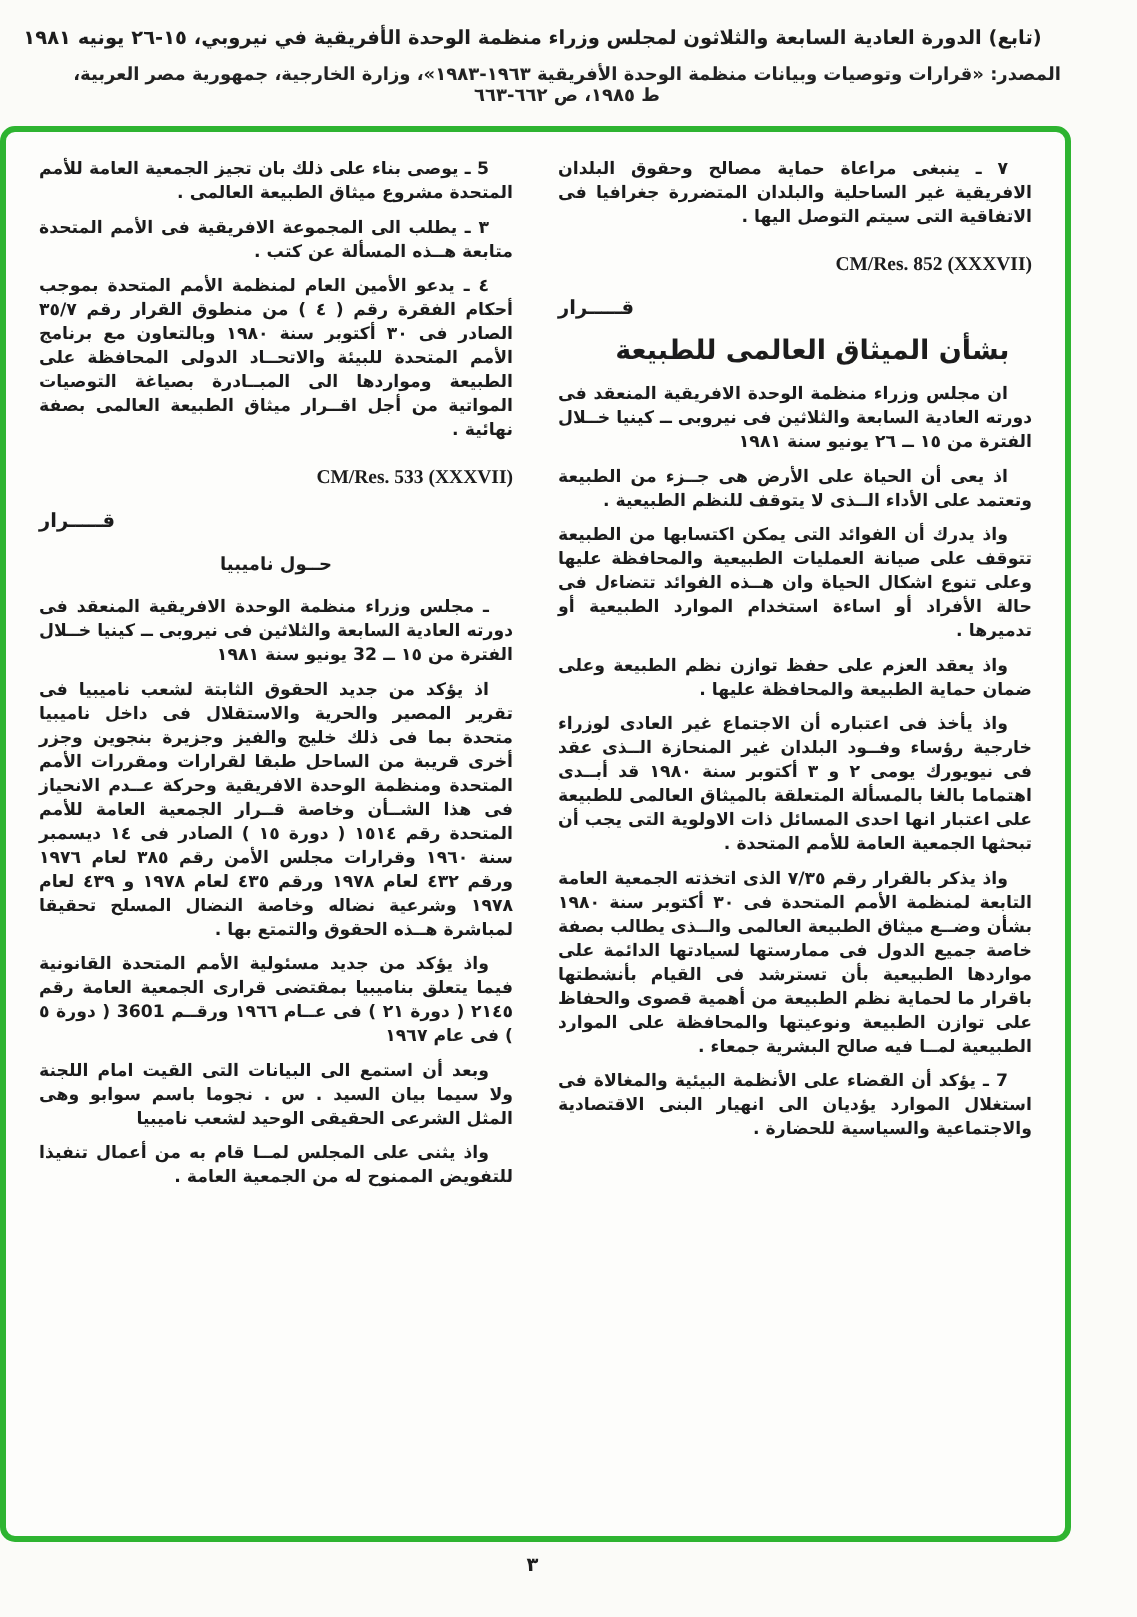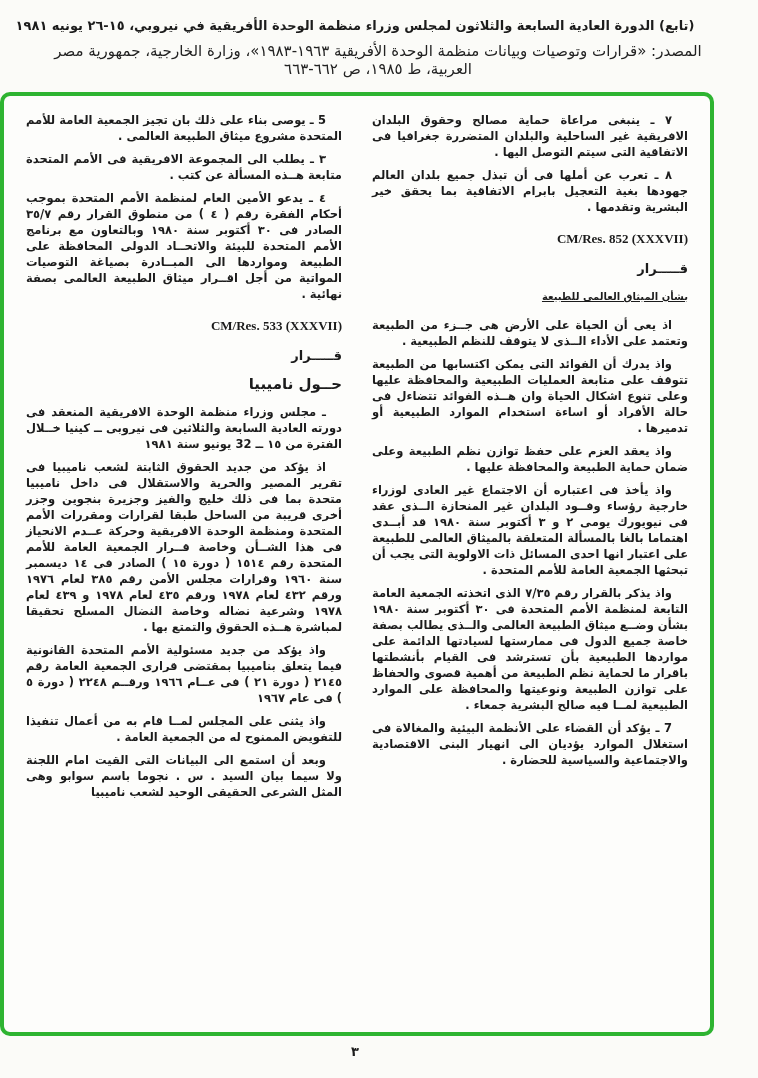--- a/index.html
+++ b/index.html
@@ -17,21 +17,21 @@
     font-family: "DejaVu Sans", sans-serif;
     overflow: hidden;
   }
   .page { width: 710px; height: 1078px; position: relative; }
 
   .doc-header { text-align: center; padding-top: 18px; direction: rtl; }
   .doc-header .line1 {
     font-size: 13px; font-weight: bold; letter-spacing: 0.2px;
   }
   .doc-header .line2 {
-    font-size: 15px; font-weight: normal; margin-top: 9px; color: #222; margin-left: 46px;
+    font-size: 12px; font-weight: bold; margin-top: 9px; color: #222; margin-left: 46px;
   }
 
   .green-box {
     width: 714px; height: 944px;
     margin: 14px auto 0 auto;
     border: 4px solid var(--green);
     border-radius: 10px;
     padding: 16px 22px 12px 22px;
     overflow: hidden;
     background: #fdfdfb;
@@ -56,37 +56,37 @@
   .res-ref {
     direction: ltr;
     text-align: right;
     font-family: "Liberation Serif", serif;
     font-weight: bold;
     font-size: 13px;
     margin: 16px 0 14px 0;
     text-indent: 0;
   }
   .res-title {
-    text-align: right;
+    text-align: left;
     font-size: 13px;
     font-weight: bold;
     margin: 0 0 12px 0;
     text-indent: 0;
     letter-spacing: 1px;
   }
   .res-subject-right {
     text-align: right;
-    font-size: 10px;
+    font-size: 18px;
     font-weight: bold;
-    margin: 0 0 12px 0;
+    margin: 0 15px 12px 0;
     text-indent: 0;
-    text-decoration: underline;
   }
   .res-subject-center {
-    font-size: 15px;
+    text-align: center;
+    font-size: 12px;
     font-weight: bold;
     margin: 0 0 12px 0;
     text-indent: 0;
   }
 
   .page-footer {
     text-align: center;
     font-size: 13px;
     font-weight: bold;
     margin-top: 8px;
@@ -101,44 +101,44 @@
   <div class="doc-header">
     <div class="line1">(تابع) الدورة العادية السابعة والثلاثون لمجلس وزراء منظمة الوحدة الأفريقية في نيروبي، ١٥-٢٦ يونيه ١٩٨١</div>
     <div class="line2">المصدر: «قرارات وتوصيات وبيانات منظمة الوحدة الأفريقية ١٩٦٣-١٩٨٣»، وزارة الخارجية، جمهورية مصر العربية، ط ١٩٨٥، ص ٦٦٢-٦٦٣</div>
   </div>
 
   <div class="green-box">
     <div class="columns">
 
       <div class="col">
         <p class="para">٧ ـ ينبغى مراعاة حماية مصالح وحقوق البلدان الافريقية غير الساحلية والبلدان المتضررة جغرافيا فى الاتفاقية التى سيتم التوصل اليها .</p>
-        <p class="para">٨ ـ تعرب عن أملها فى أن تبذل جميع بلدان العالم جهودها بغية التعجيل بابرام الاتفاقية بما يحقق خير البشرية وتقدمها .</p>
         <p class="res-ref">CM/Res. 852 (XXXVII)</p>
         <p class="res-title">قـــــرار</p>
         <p class="res-subject-right">بشأن الميثاق العالمى للطبيعة</p>
+        <p class="para">ان مجلس وزراء منظمة الوحدة الافريقية المنعقد فى دورته العادية السابعة والثلاثين فى نيروبى ــ كينيا خــلال الفترة من ١٥ ــ ٢٦ يونيو سنة ١٩٨١</p>
         <p class="para">اذ يعى أن الحياة على الأرض هى جــزء من الطبيعة وتعتمد على الأداء الــذى لا يتوقف للنظم الطبيعية .</p>
-        <p class="para">واذ يدرك أن الفوائد التى يمكن اكتسابها من الطبيعة تتوقف على متابعة العمليات الطبيعية والمحافظة عليها وعلى تنوع اشكال الحياة وان هــذه الفوائد تتضاءل فى حالة الأفراد أو اساءة استخدام الموارد الطبيعية أو تدميرها .</p>
+        <p class="para">واذ يدرك أن الفوائد التى يمكن اكتسابها من الطبيعة تتوقف على صيانة العمليات الطبيعية والمحافظة عليها وعلى تنوع اشكال الحياة وان هــذه الفوائد تتضاءل فى حالة الأفراد أو اساءة استخدام الموارد الطبيعية أو تدميرها .</p>
         <p class="para">واذ يعقد العزم على حفظ توازن نظم الطبيعة وعلى ضمان حماية الطبيعة والمحافظة عليها .</p>
         <p class="para">واذ يأخذ فى اعتباره أن الاجتماع غير العادى لوزراء خارجية رؤساء وفــود البلدان غير المنحازة الــذى عقد فى نيويورك يومى ٢ و ٣ أكتوبر سنة ١٩٨٠ قد أبــدى اهتماما بالغا بالمسألة المتعلقة بالميثاق العالمى للطبيعة على اعتبار انها احدى المسائل ذات الاولوية التى يجب أن تبحثها الجمعية العامة للأمم المتحدة .</p>
         <p class="para">واذ يذكر بالقرار رقم ٧/٣٥ الذى اتخذته الجمعية العامة التابعة لمنظمة الأمم المتحدة فى ٣٠ أكتوبر سنة ١٩٨٠ بشأن وضــع ميثاق الطبيعة العالمى والــذى يطالب بصفة خاصة جميع الدول فى ممارستها لسيادتها الدائمة على مواردها الطبيعية بأن تسترشد فى القيام بأنشطتها باقرار ما لحماية نظم الطبيعة من أهمية قصوى والحفاظ على توازن الطبيعة ونوعيتها والمحافظة على الموارد الطبيعية لمــا فيه صالح البشرية جمعاء .</p>
         <p class="para">7 ـ يؤكد أن القضاء على الأنظمة البيئية والمغالاة فى استغلال الموارد يؤديان الى انهيار البنى الاقتصادية والاجتماعية والسياسية للحضارة .</p>
       </div>
 
       <div class="col">
         <p class="para">5 ـ يوصى بناء على ذلك بان تجيز الجمعية العامة للأمم المتحدة مشروع ميثاق الطبيعة العالمى .</p>
         <p class="para">٣ ـ يطلب الى المجموعة الافريقية فى الأمم المتحدة متابعة هــذه المسألة عن كتب .</p>
         <p class="para">٤ ـ يدعو الأمين العام لمنظمة الأمم المتحدة بموجب أحكام الفقرة رقم ( ٤ ) من منطوق القرار رقم ٣٥/٧ الصادر فى ٣٠ أكتوبر سنة ١٩٨٠ وبالتعاون مع برنامج الأمم المتحدة للبيئة والاتحــاد الدولى المحافظة على الطبيعة ومواردها الى المبــادرة بصياغة التوصيات المواتية من أجل اقــرار ميثاق الطبيعة العالمى بصفة نهائية .</p>
         <p class="res-ref">CM/Res. 533 (XXXVII)</p>
         <p class="res-title">قـــــرار</p>
         <p class="res-subject-center">حــول ناميبيا</p>
         <p class="para">ـ مجلس وزراء منظمة الوحدة الافريقية المنعقد فى دورته العادية السابعة والثلاثين فى نيروبى ــ كينيا خــلال الفترة من ١٥ ــ 32 يونيو سنة ١٩٨١</p>
         <p class="para">اذ يؤكد من جديد الحقوق الثابتة لشعب ناميبيا فى تقرير المصير والحرية والاستقلال فى داخل ناميبيا متحدة بما فى ذلك خليج والفيز وجزيرة بنجوين وجزر أخرى قريبة من الساحل طبقا لقرارات ومقررات الأمم المتحدة ومنظمة الوحدة الافريقية وحركة عــدم الانحياز فى هذا الشــأن وخاصة قــرار الجمعية العامة للأمم المتحدة رقم ١٥١٤ ( دورة ١٥ ) الصادر فى ١٤ ديسمبر سنة ١٩٦٠ وقرارات مجلس الأمن رقم ٣٨٥ لعام ١٩٧٦ ورقم ٤٣٢ لعام ١٩٧٨ ورقم ٤٣٥ لعام ١٩٧٨ و ٤٣٩ لعام ١٩٧٨ وشرعية نضاله وخاصة النضال المسلح تحقيقا لمباشرة هــذه الحقوق والتمتع بها .</p>
-        <p class="para">واذ يؤكد من جديد مسئولية الأمم المتحدة القانونية فيما يتعلق بناميبيا بمقتضى قرارى الجمعية العامة رقم ٢١٤٥ ( دورة ٢١ ) فى عــام ١٩٦٦ ورقــم ٢٢٤٨ ( دورة ٥ ) فى عام ١٩٦٧</p>
+        <p class="para">واذ يؤكد من جديد مسئولية الأمم المتحدة القانونية فيما يتعلق بناميبيا بمقتضى قرارى الجمعية العامة رقم ٢١٤٥ ( دورة ٢١ ) فى عــام ١٩٦٦ ورقــم 3601 ( دورة ٥ ) فى عام ١٩٦٧</p>
+        <p class="para">وبعد أن استمع الى البيانات التى القيت امام اللجنة ولا سيما بيان السيد . س . نجوما باسم سوابو وهى المثل الشرعى الحقيقى الوحيد لشعب ناميبيا</p>
         <p class="para">واذ يثنى على المجلس لمــا قام به من أعمال تنفيذا للتفويض الممنوح له من الجمعية العامة .</p>
-        <p class="para">وبعد أن استمع الى البيانات التى القيت امام اللجنة ولا سيما بيان السيد . س . نجوما باسم سوابو وهى المثل الشرعى الحقيقى الوحيد لشعب ناميبيا</p>
       </div>
 
     </div>
   </div>
 
   <div class="page-footer">٣</div>
 
 </div>
 
 </body></html>

